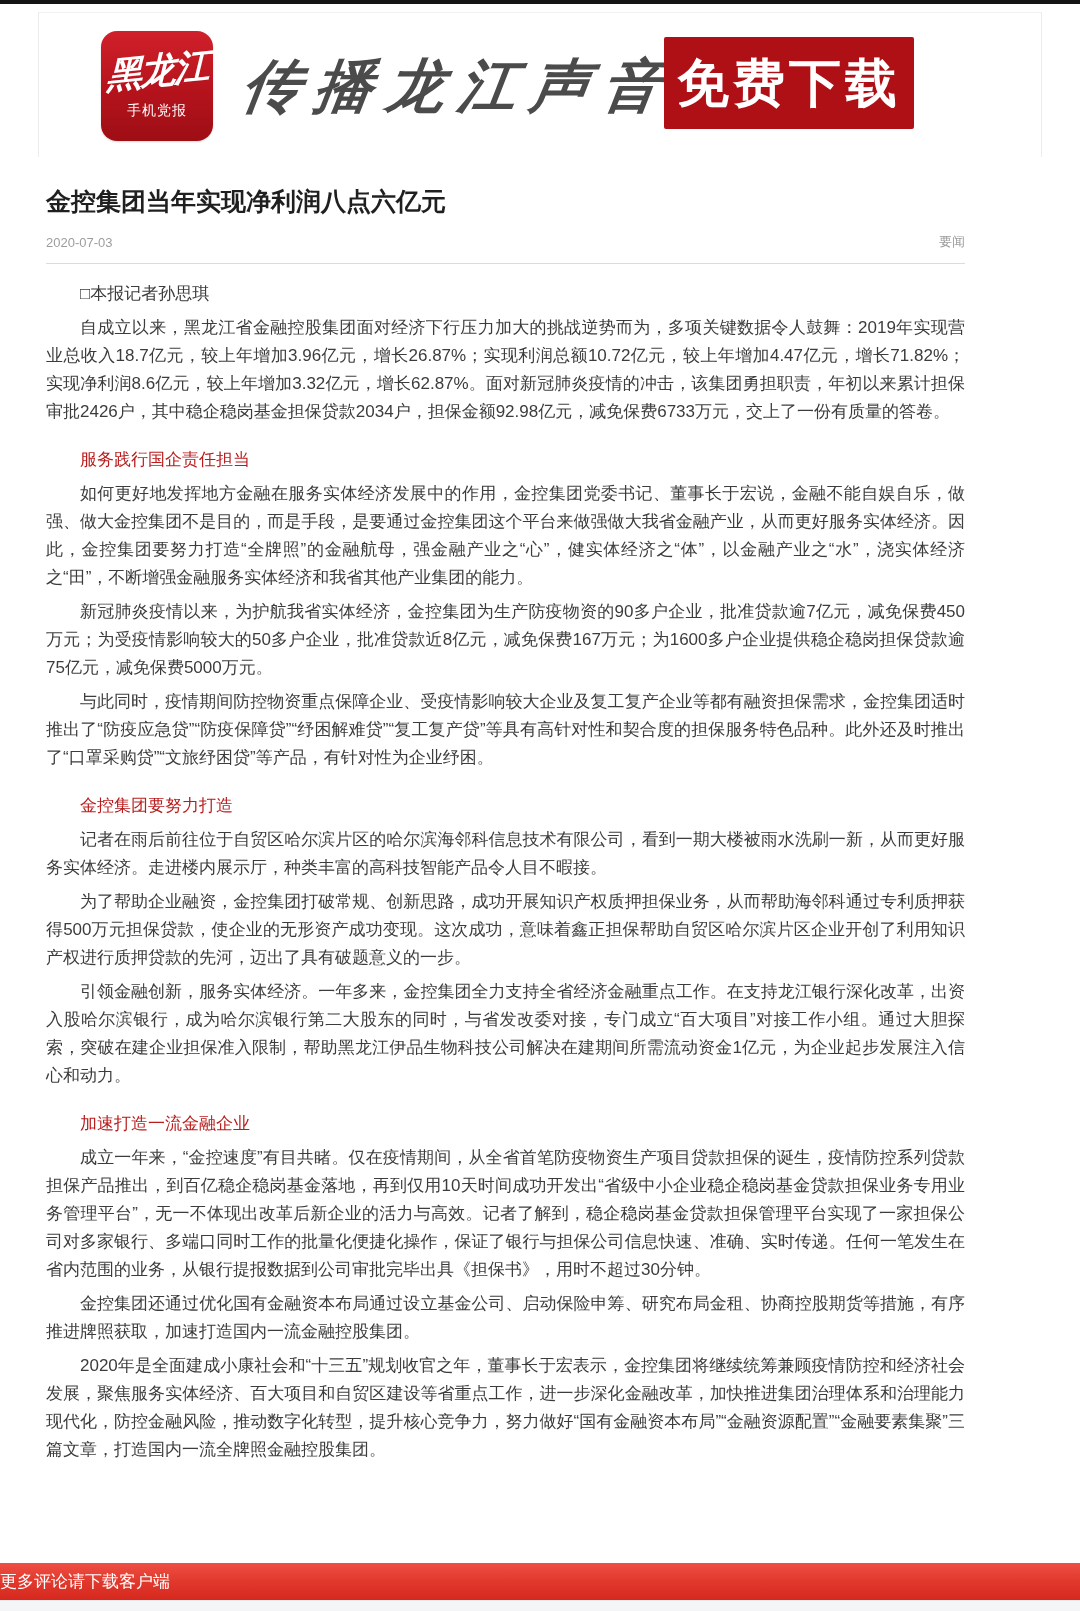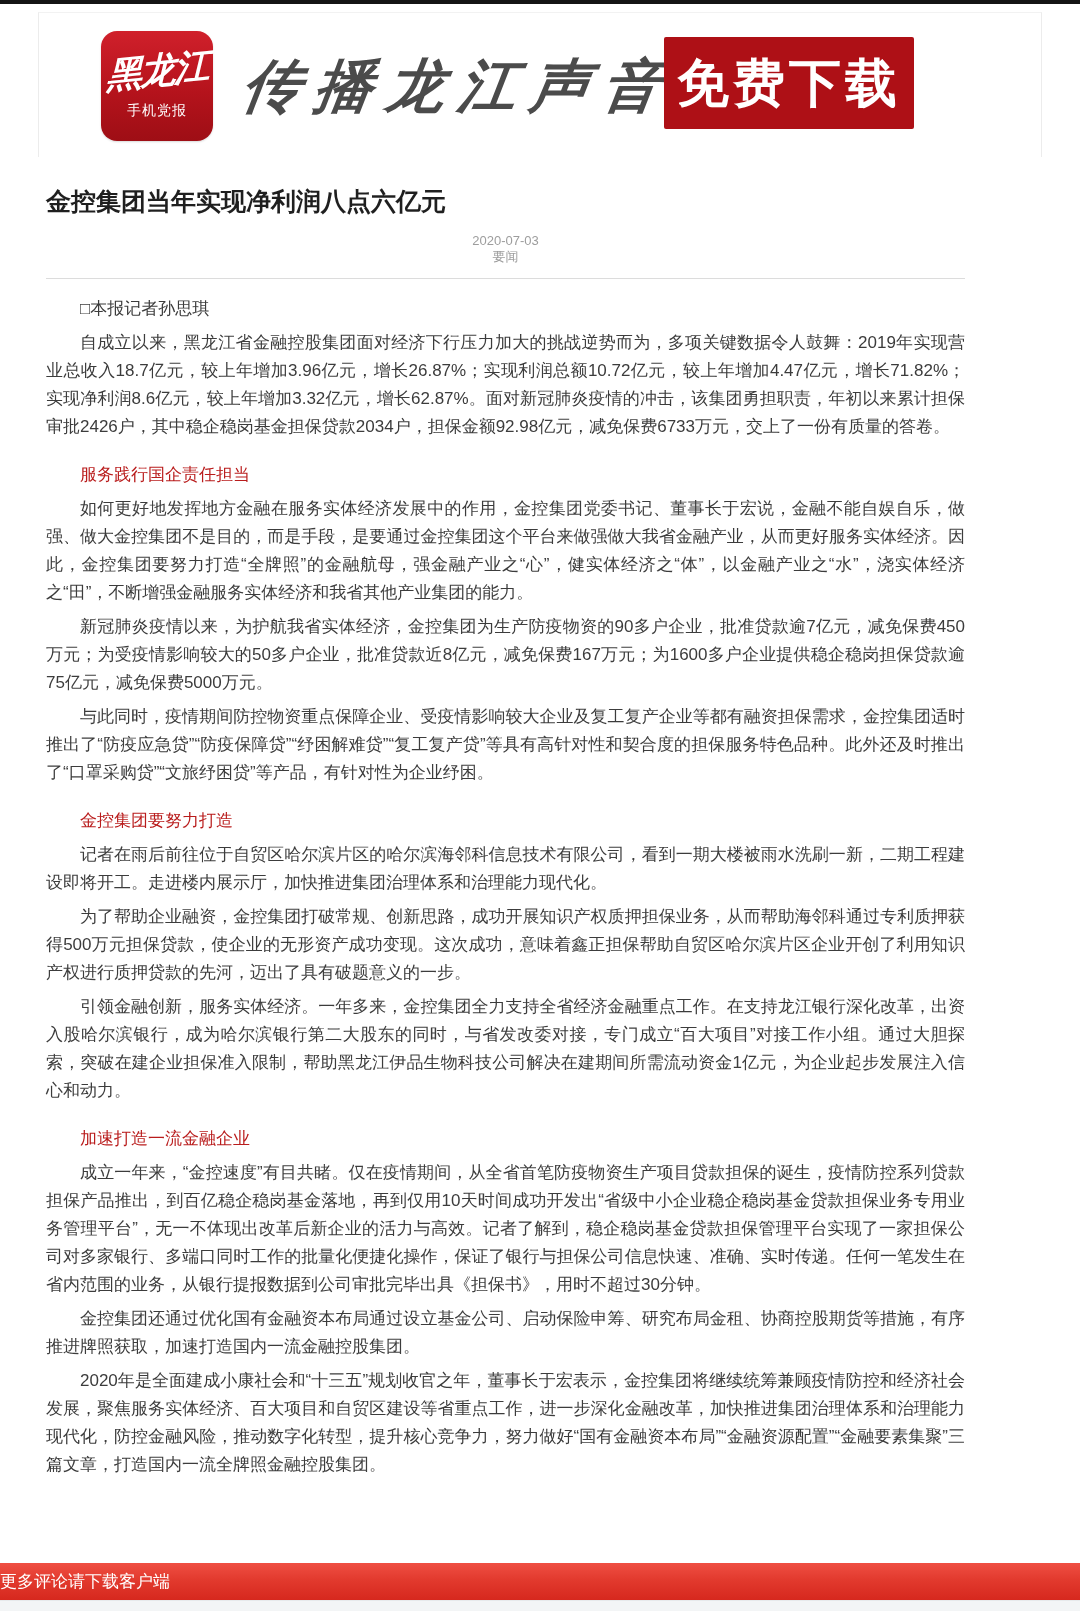--- a/index.html
+++ b/index.html
@@ -77,21 +77,21 @@
   }
   .article-title {
     font-size: 25px; font-weight: bold;
     color: #1f1f1f; line-height: 32px;
   }
   .meta-row {
     display: flex; justify-content: space-between; align-items: center;
     margin-top: 16px;
     padding-bottom: 12px;
     border-bottom: 1px solid #dcdcdc;
-    font-size: 13px; color: #9d9d9d; flex-direction: column;
+    font-size: 13px; color: #9d9d9d;
   }
   .article-body { margin-top: 16px; }
   .article-body p {
     font-size: 17px;
     line-height: 28px;
     color: #3c3c3c;
     text-indent: 2em;
     text-align: justify;
     margin: 6px 0;
   }
@@ -135,21 +135,21 @@
     <span class="category">要闻</span>
   </div>
   <div class="article-body">
       <p class="byline">□本报记者孙思琪</p>
       <p class="para">自成立以来，黑龙江省金融控股集团面对经济下行压力加大的挑战逆势而为，多项关键数据令人鼓舞：2019年实现营业总收入18.7亿元，较上年增加3.96亿元，增长26.87%；实现利润总额10.72亿元，较上年增加4.47亿元，增长71.82%；实现净利润8.6亿元，较上年增加3.32亿元，增长62.87%。面对新冠肺炎疫情的冲击，该集团勇担职责，年初以来累计担保审批2426户，其中稳企稳岗基金担保贷款2034户，担保金额92.98亿元，减免保费6733万元，交上了一份有质量的答卷。</p>
       <p class="heading">服务践行国企责任担当</p>
       <p class="para">如何更好地发挥地方金融在服务实体经济发展中的作用，金控集团党委书记、董事长于宏说，金融不能自娱自乐，做强、做大金控集团不是目的，而是手段，是要通过金控集团这个平台来做强做大我省金融产业，从而更好服务实体经济。因此，金控集团要努力打造“全牌照”的金融航母，强金融产业之“心”，健实体经济之“体”，以金融产业之“水”，浇实体经济之“田”，不断增强金融服务实体经济和我省其他产业集团的能力。</p>
       <p class="para">新冠肺炎疫情以来，为护航我省实体经济，金控集团为生产防疫物资的90多户企业，批准贷款逾7亿元，减免保费450万元；为受疫情影响较大的50多户企业，批准贷款近8亿元，减免保费167万元；为1600多户企业提供稳企稳岗担保贷款逾75亿元，减免保费5000万元。</p>
       <p class="para">与此同时，疫情期间防控物资重点保障企业、受疫情影响较大企业及复工复产企业等都有融资担保需求，金控集团适时推出了“防疫应急贷”“防疫保障贷”“纾困解难贷”“复工复产贷”等具有高针对性和契合度的担保服务特色品种。此外还及时推出了“口罩采购贷”“文旅纾困贷”等产品，有针对性为企业纾困。</p>
       <p class="heading">金控集团要努力打造</p>
-      <p class="para">记者在雨后前往位于自贸区哈尔滨片区的哈尔滨海邻科信息技术有限公司，看到一期大楼被雨水洗刷一新，二期工程建设即将开工。走进楼内展示厅，加快推进集团治理体系和治理能力现代化。</p>
+      <p class="para">记者在雨后前往位于自贸区哈尔滨片区的哈尔滨海邻科信息技术有限公司，看到一期大楼被雨水洗刷一新，从而更好服务实体经济。走进楼内展示厅，种类丰富的高科技智能产品令人目不暇接。</p>
       <p class="para">为了帮助企业融资，金控集团打破常规、创新思路，成功开展知识产权质押担保业务，从而帮助海邻科通过专利质押获得500万元担保贷款，使企业的无形资产成功变现。这次成功，意味着鑫正担保帮助自贸区哈尔滨片区企业开创了利用知识产权进行质押贷款的先河，迈出了具有破题意义的一步。</p>
       <p class="para">引领金融创新，服务实体经济。一年多来，金控集团全力支持全省经济金融重点工作。在支持龙江银行深化改革，出资入股哈尔滨银行，成为哈尔滨银行第二大股东的同时，与省发改委对接，专门成立“百大项目”对接工作小组。通过大胆探索，突破在建企业担保准入限制，帮助黑龙江伊品生物科技公司解决在建期间所需流动资金1亿元，为企业起步发展注入信心和动力。</p>
       <p class="heading">加速打造一流金融企业</p>
       <p class="para">成立一年来，“金控速度”有目共睹。仅在疫情期间，从全省首笔防疫物资生产项目贷款担保的诞生，疫情防控系列贷款担保产品推出，到百亿稳企稳岗基金落地，再到仅用10天时间成功开发出“省级中小企业稳企稳岗基金贷款担保业务专用业务管理平台”，无一不体现出改革后新企业的活力与高效。记者了解到，稳企稳岗基金贷款担保管理平台实现了一家担保公司对多家银行、多端口同时工作的批量化便捷化操作，保证了银行与担保公司信息快速、准确、实时传递。任何一笔发生在省内范围的业务，从银行提报数据到公司审批完毕出具《担保书》，用时不超过30分钟。</p>
       <p class="para">金控集团还通过优化国有金融资本布局通过设立基金公司、启动保险申筹、研究布局金租、协商控股期货等措施，有序推进牌照获取，加速打造国内一流金融控股集团。</p>
       <p class="para">2020年是全面建成小康社会和“十三五”规划收官之年，董事长于宏表示，金控集团将继续统筹兼顾疫情防控和经济社会发展，聚焦服务实体经济、百大项目和自贸区建设等省重点工作，进一步深化金融改革，加快推进集团治理体系和治理能力现代化，防控金融风险，推动数字化转型，提升核心竞争力，努力做好“国有金融资本布局”“金融资源配置”“金融要素集聚”三篇文章，打造国内一流全牌照金融控股集团。</p>
     </div>
 </div>
 
 <div class="footer-bar">更多评论请下载客户端</div>

